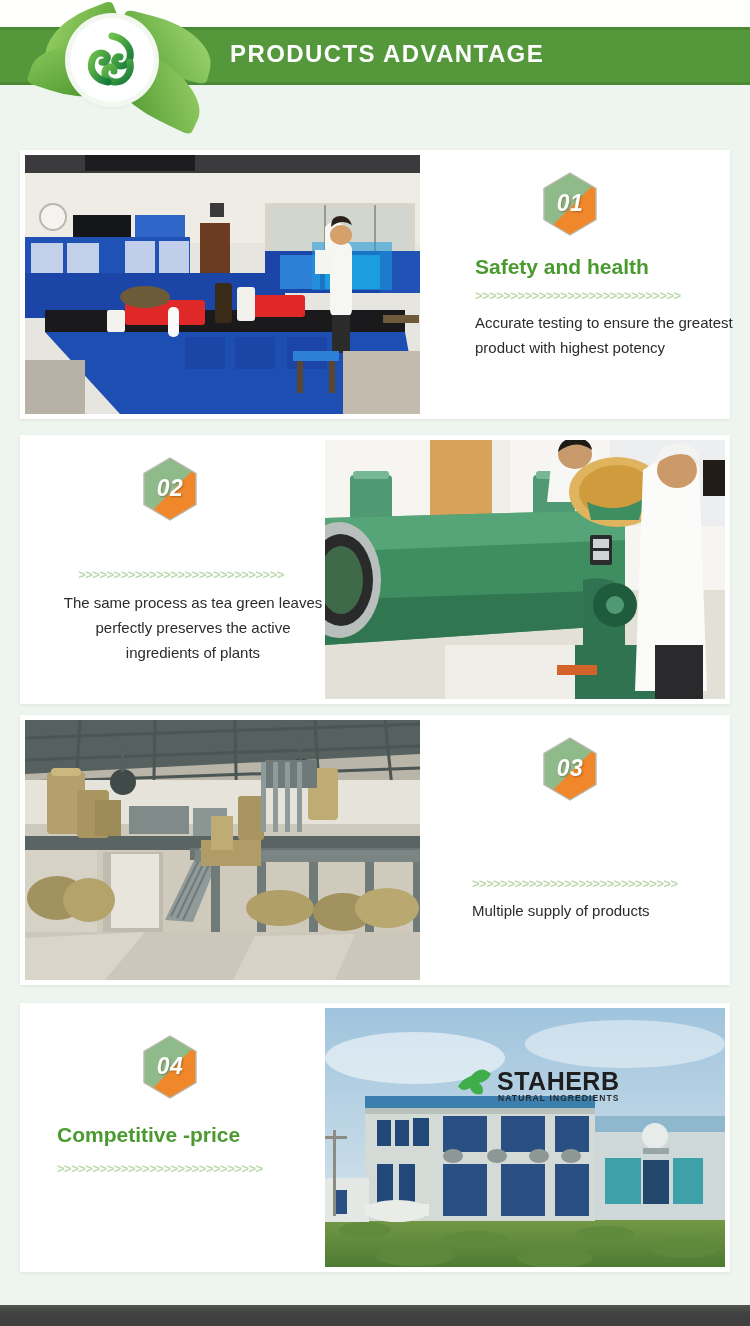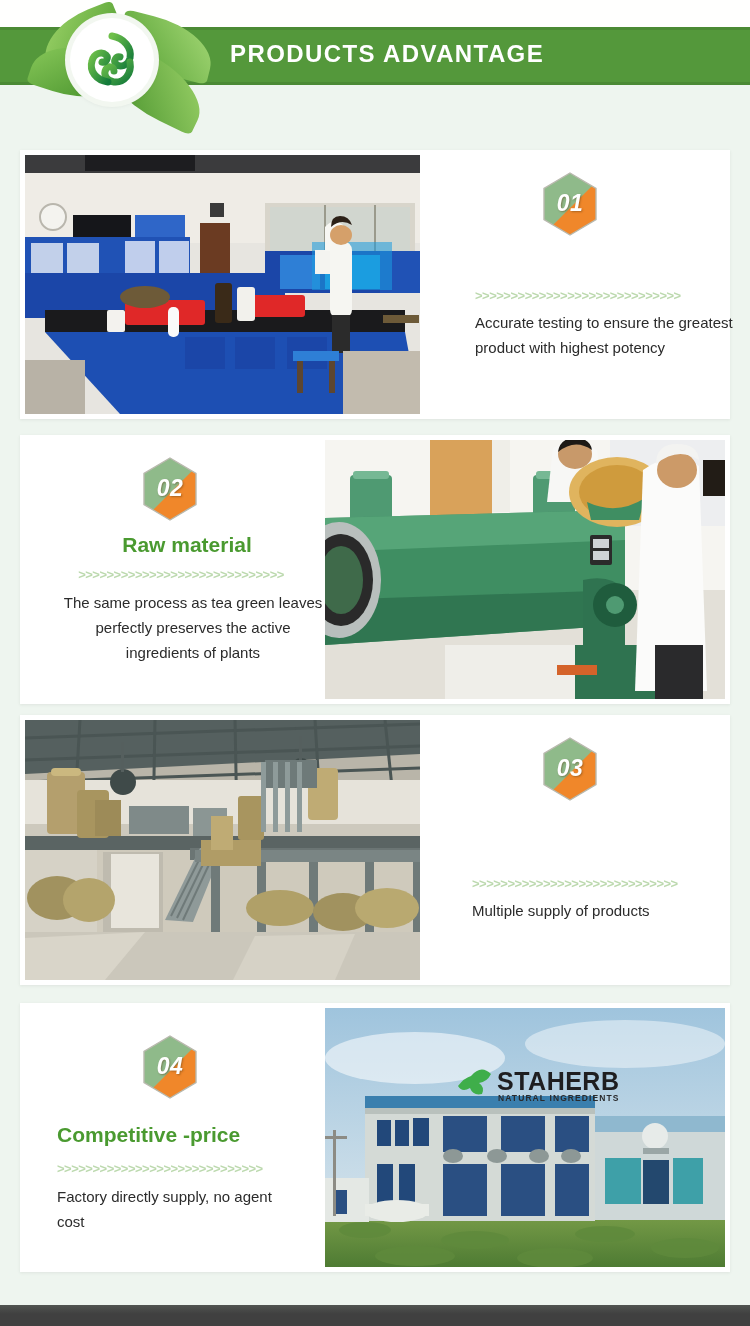--- a/index.html
+++ b/index.html
@@ -147,20 +147,21 @@
               </clipPath>
           </defs>
           <g clip-path="url(#hx1)">
             <rect x="0" y="0" width="58" height="66" fill="#8fba8a"></rect>
             <polygon points="58,8 58,66 0,66" fill="#f0872a"></polygon>
           </g>
           <polygon points="29,2 55,17.5 55,48.5 29,64 3,48.5 3,17.5" fill="none" stroke="#b9b9ae" stroke-width="1.4"></polygon>
         </svg>
         <div class="hex-num">01</div>
       </div>
+      <div class="card-title" style="left:50px;top:100px;width:250px;">Safety and health</div>
       <div class="chevrons" style="left:50px;top:133px;width:248px;">&gt;&gt;&gt;&gt;&gt;&gt;&gt;&gt;&gt;&gt;&gt;&gt;&gt;&gt;&gt;&gt;&gt;&gt;&gt;&gt;&gt;&gt;&gt;&gt;&gt;&gt;&gt;&gt;&gt;</div>
       <div class="card-desc" style="left:50px;top:155px;width:262px;">Accurate testing to ensure the greatest product with highest potency</div>
     </div>
   </div>
 
   <div class="card" style="left:20px;top:435px;width:710px;height:269px;text-align:center;">
     <div class="photo" style="left:305px;top:5px;width:400px;height:259px;">
       <svg class="abs" style="left:0;top:0" width="400" height="259" viewBox="0 0 400 259" preserveAspectRatio="none">
         <rect width="400" height="259" fill="#f2f1ec"></rect>
         <rect x="0" y="0" width="400" height="150" fill="#f6f5f1"></rect>
@@ -210,21 +211,20 @@
               </clipPath>
             </defs>
           <g clip-path="url(#hx2)">
             <rect x="0" y="0" width="58" height="66" fill="#8fba8a"></rect>
             <polygon points="58,8 58,66 0,66" fill="#f0872a"></polygon>
           </g>
           <polygon points="29,2 55,17.5 55,48.5 29,64 3,48.5 3,17.5" fill="none" stroke="#b9b9ae" stroke-width="1.4"></polygon>
         </svg>
         <div class="hex-num">02</div>
       </div>
-      <div class="card-title" style="left:32px;top:93px;width:260px;">Raw material</div>
       <div class="chevrons" style="left:32px;top:127px;width:248px;">&gt;&gt;&gt;&gt;&gt;&gt;&gt;&gt;&gt;&gt;&gt;&gt;&gt;&gt;&gt;&gt;&gt;&gt;&gt;&gt;&gt;&gt;&gt;&gt;&gt;&gt;&gt;&gt;&gt;</div>
       <div class="card-desc" style="left:32px;top:150px;width:272px;">The same process as tea green leaves perfectly preserves the active ingredients of plants</div>
     </div>
   </div>
 
   <div class="card" style="left:20px;top:715px;width:710px;height:270px;">
     <div class="photo" style="left:5px;top:5px;width:395px;height:260px;">
       <svg class="abs" style="left:0;top:0" width="395" height="260" viewBox="0 0 395 260" preserveAspectRatio="none">
         <rect width="395" height="260" fill="#cfcabc"></rect>
         <rect x="0" y="0" width="395" height="110" fill="#b9b5a9"></rect>
@@ -390,16 +390,15 @@
           <g clip-path="url(#hx4)">
             <rect x="0" y="0" width="58" height="66" fill="#8fba8a"></rect>
             <polygon points="58,8 58,66 0,66" fill="#f0872a"></polygon>
           </g>
           <polygon points="29,2 55,17.5 55,48.5 29,64 3,48.5 3,17.5" fill="none" stroke="#b9b9ae" stroke-width="1.4"></polygon>
         </svg>
         <div class="hex-num">04</div>
       </div>
       <div class="card-title" style="left:32px;top:115px;width:270px;">Competitive -price</div>
       <div class="chevrons" style="left:32px;top:153px;width:248px;">&gt;&gt;&gt;&gt;&gt;&gt;&gt;&gt;&gt;&gt;&gt;&gt;&gt;&gt;&gt;&gt;&gt;&gt;&gt;&gt;&gt;&gt;&gt;&gt;&gt;&gt;&gt;&gt;&gt;</div>
-      <div class="card-desc" style="left:32px;top:176px;width:240px;">Factory directly supply, no agent cost</div>
     </div>
   </div>
 </div>
 
 </body></html>

